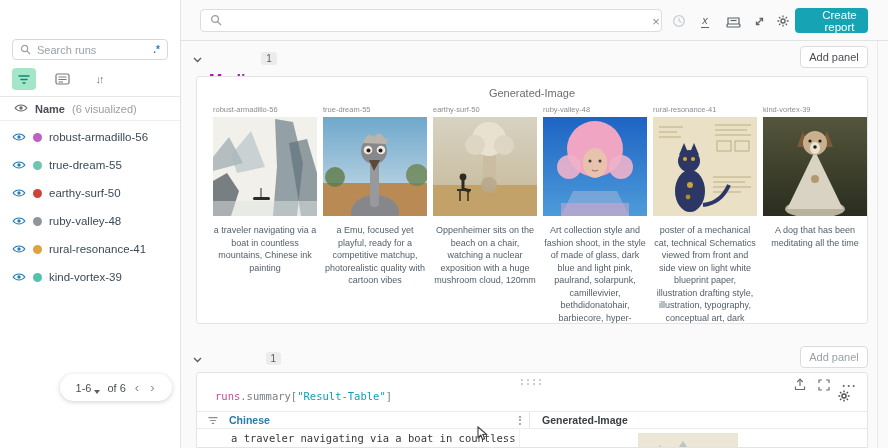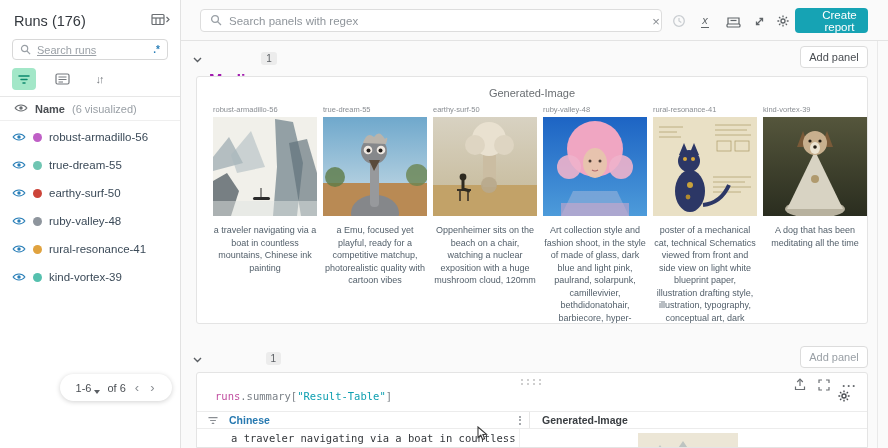--- a/index.html
+++ b/index.html
@@ -8,21 +8,21 @@
 
   
   #sidebar { position:absolute; left:0; top:0; width:181px; height:448px;
     background:#fff; border-right:1px solid #e2e2e2; }
   .runs-title-row { position:absolute; left:14px; top:11px; right:10px; height:20px;
     display:flex; align-items:center; justify-content:space-between; }
   .runs-title { font-size:14.5px; color:#33383e; }
   .side-search { position:absolute; left:12px; top:39px; width:156px; height:21px;
     border:1px solid #d8d8d8; border-radius:4px; background:#fff;
     display:flex; align-items:center; gap:6px; padding:0 7px; }
-  .side-search .ph { font-size:11px; color:#9aa0a6; flex:1;text-decoration:underline; }
+  .side-search .ph { font-size:11px; color:#9aa0a6; flex:1; }
   .regex-btn { font-size:10px; color:#2a7fb8; font-weight:bold; }
   .icon-row { position:absolute; left:12px; top:68px; display:flex; gap:15px; align-items:center; }
   .filter-btn { width:24px; height:22px; background:#a3e7c8; border-radius:4px;
     display:flex; align-items:center; justify-content:center; }
   .plain-btn { width:22px; height:22px; display:flex; align-items:center; justify-content:center; }
   .sort-glyph { font-size:11px; color:#75797e; letter-spacing:-2px; }
   .side-divider { position:absolute; left:0; top:96px; width:100%; height:1px; background:#e7e7e7; }
   .name-row { position:absolute; left:0; top:97px; width:100%; height:24px;
     display:flex; align-items:center; gap:7px; padding:0 14px;
     border-bottom:1px solid #efefef; font-size:11px; }
@@ -104,34 +104,20 @@
   .row-thumb { position:absolute; left:118px; top:4px; width:100px; height:30px; }
   .row-thumb svg { display:block; width:100%; height:100%; }
 
   .right-gutter-line { position:absolute; left:877px; top:41px; width:1px; height:407px; background:#e9e9e9; }
   #cursor { position:absolute; left:477px; top:426px; z-index:50; }
 </style>
 </head>
 <body>
 
 <div id="sidebar">
-  <div class="runs-title-row">
-    <span class="runs-title">Runs (176)</span>
-    <span style="cursor:pointer">
-      <svg width="19" height="13" viewBox="0 0 19 13">
-          <g stroke="#6a6e72" fill="none" stroke-width="1.2">
-        <rect x="1" y="1.5" width="12" height="10" rx="1"></rect>
-            <line x1="1" y1="5" x2="13" y2="5"></line>
-            <line x1="5" y1="5" x2="5" y2="11.5"></line>
-            <line x1="9" y1="5" x2="9" y2="11.5"></line>
-        <polyline points="15.5,4 18,6.5 15.5,9"></polyline>
-          </g>
-        </svg>
-    </span>
-  </div>
 
   <div class="side-search">
     <span>
       <svg width="11" height="11" viewBox="0 0 12 12">
           <circle cx="5" cy="5" r="3.4" fill="none" stroke="#9aa0a6" stroke-width="1.3"></circle>
           <line x1="7.6" y1="7.6" x2="11" y2="11" stroke="#9aa0a6" stroke-width="1.3"></line>
         </svg>
     </span>
     <span class="ph">Search runs</span>
     <span class="regex-btn">.*</span>
@@ -237,21 +223,20 @@
 </div>
 
 <div id="topbar-border"></div>
 <div class="main-search">
   <span>
     <svg width="12" height="12" viewBox="0 0 12 12">
         <circle cx="5" cy="5" r="3.4" fill="none" stroke="#9aa0a6" stroke-width="1.3"></circle>
         <line x1="7.6" y1="7.6" x2="11" y2="11" stroke="#9aa0a6" stroke-width="1.3"></line>
       </svg>
   </span>
-  <span class="ph">Search panels with regex</span>
 </div>
 <span class="tb-icon" style="left:645px">
     <span class="clear-x">×</span>
   </span>
 <span class="tb-icon" style="left:668px">
   <svg width="14" height="14" viewBox="0 0 14 14">
       <circle cx="7" cy="7" r="5.3" fill="none" stroke="#c9cdd1" stroke-width="1.3"></circle>
       <polyline points="7,4 7,7 9.3,8.5" fill="none" stroke="#c9cdd1" stroke-width="1.2"></polyline>
     </svg>
 </span>

